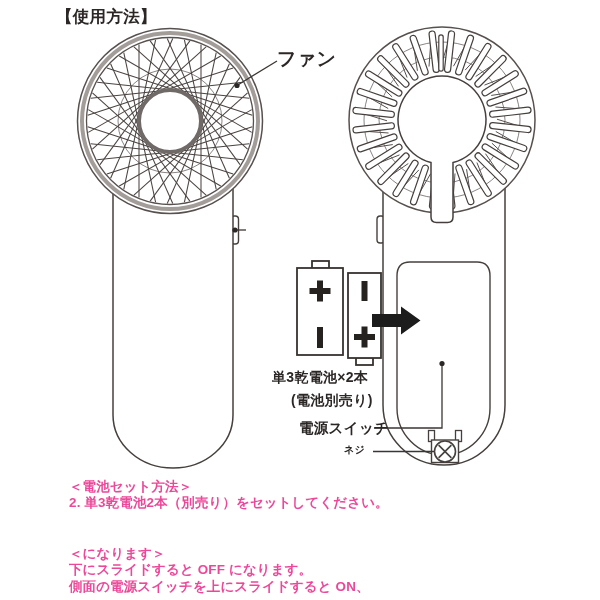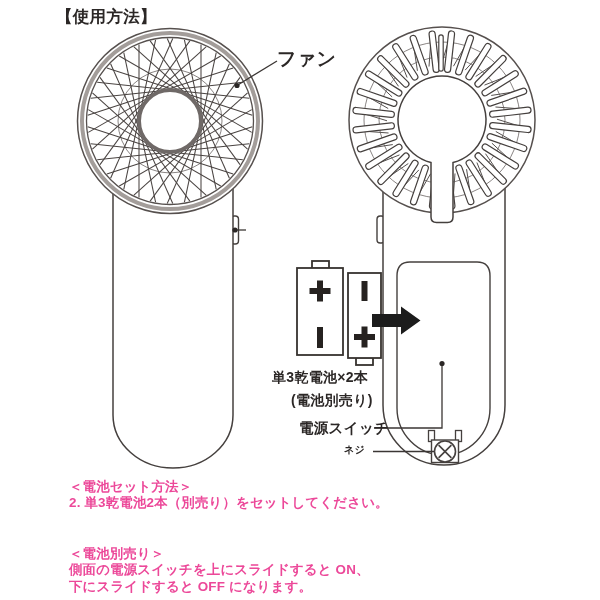--- a/index.html
+++ b/index.html
@@ -251,18 +251,18 @@
   <div class="lbl batt-lbl2">(電池別売り)</div>
   <div class="lbl cover-lbl">電源スイッチ</div>
   <div class="lbl screw-lbl">ネジ</div>
 
   <div class="txtblock blk1">
     <div>＜電池セット方法＞</div>
     <div>2. 単3乾電池2本（別売り）をセットしてください。</div>
   </div>
 
   <div class="txtblock blk2">
-    <div>＜電池別売り＞</div>
+    <div>＜になります＞</div>
+    <div>下にスライドすると OFF になります。</div>
     <div>側面の電源スイッチを上にスライドすると ON、</div>
-    <div>下にスライドすると OFF になります。</div>
   </div>
 
 </div>
 
 </body></html>

